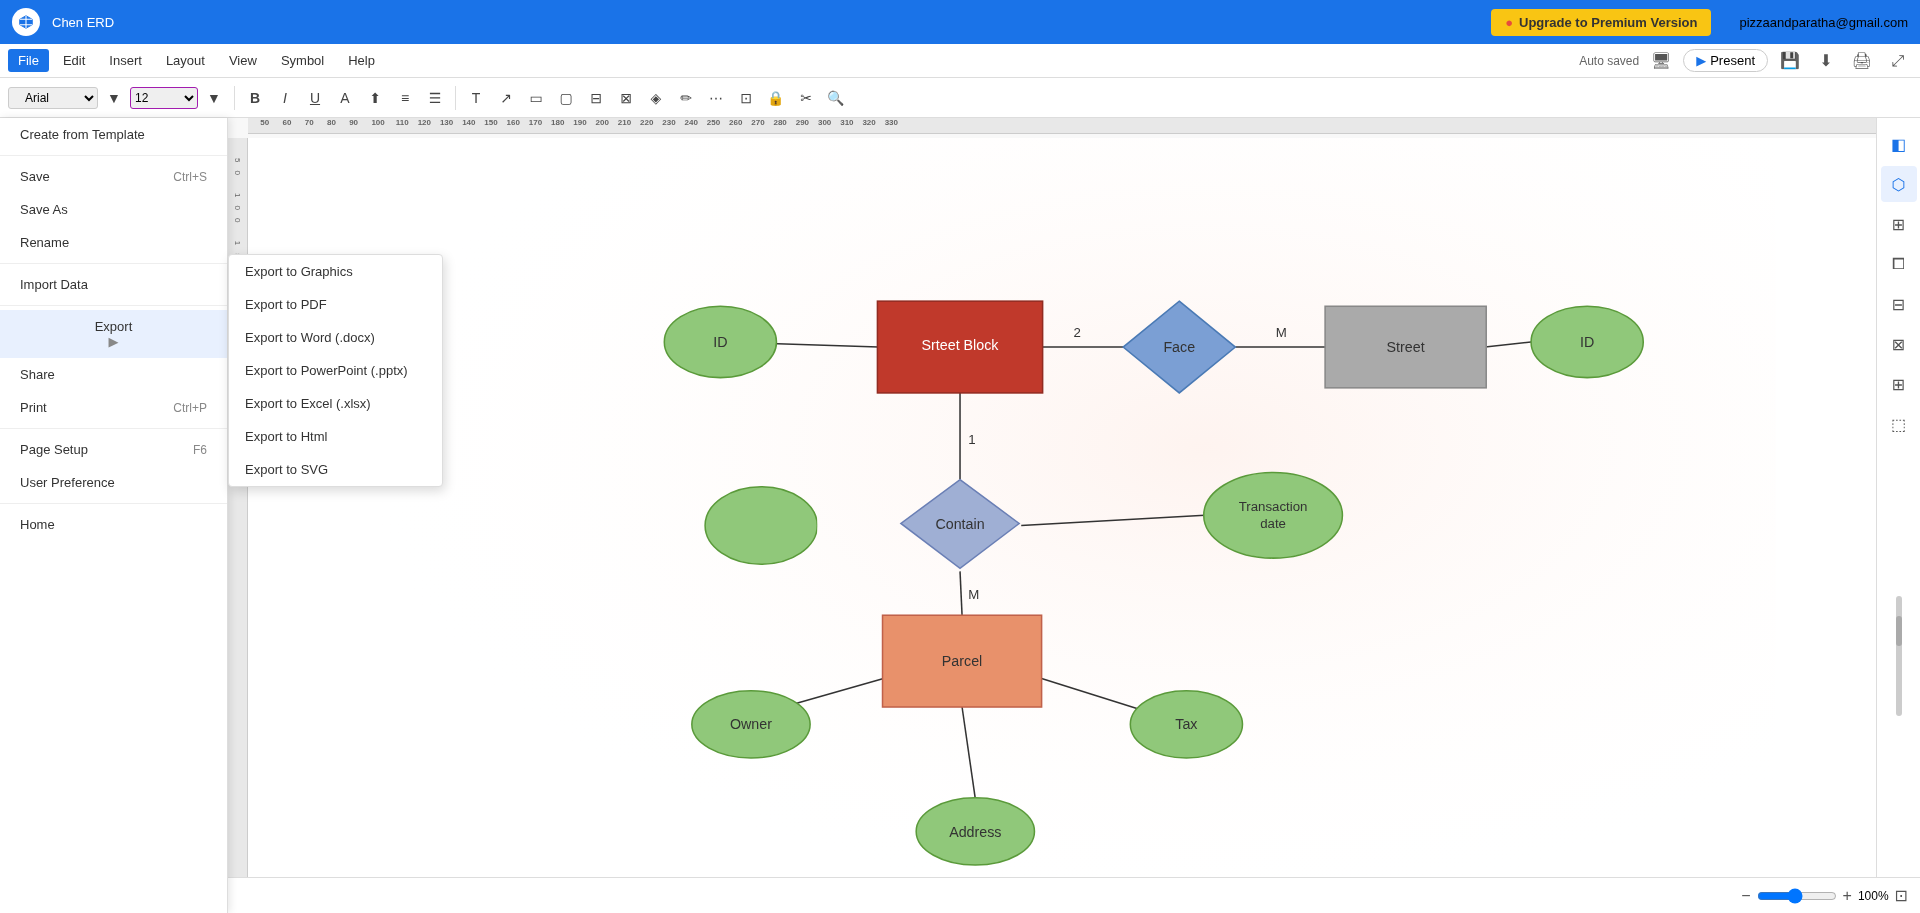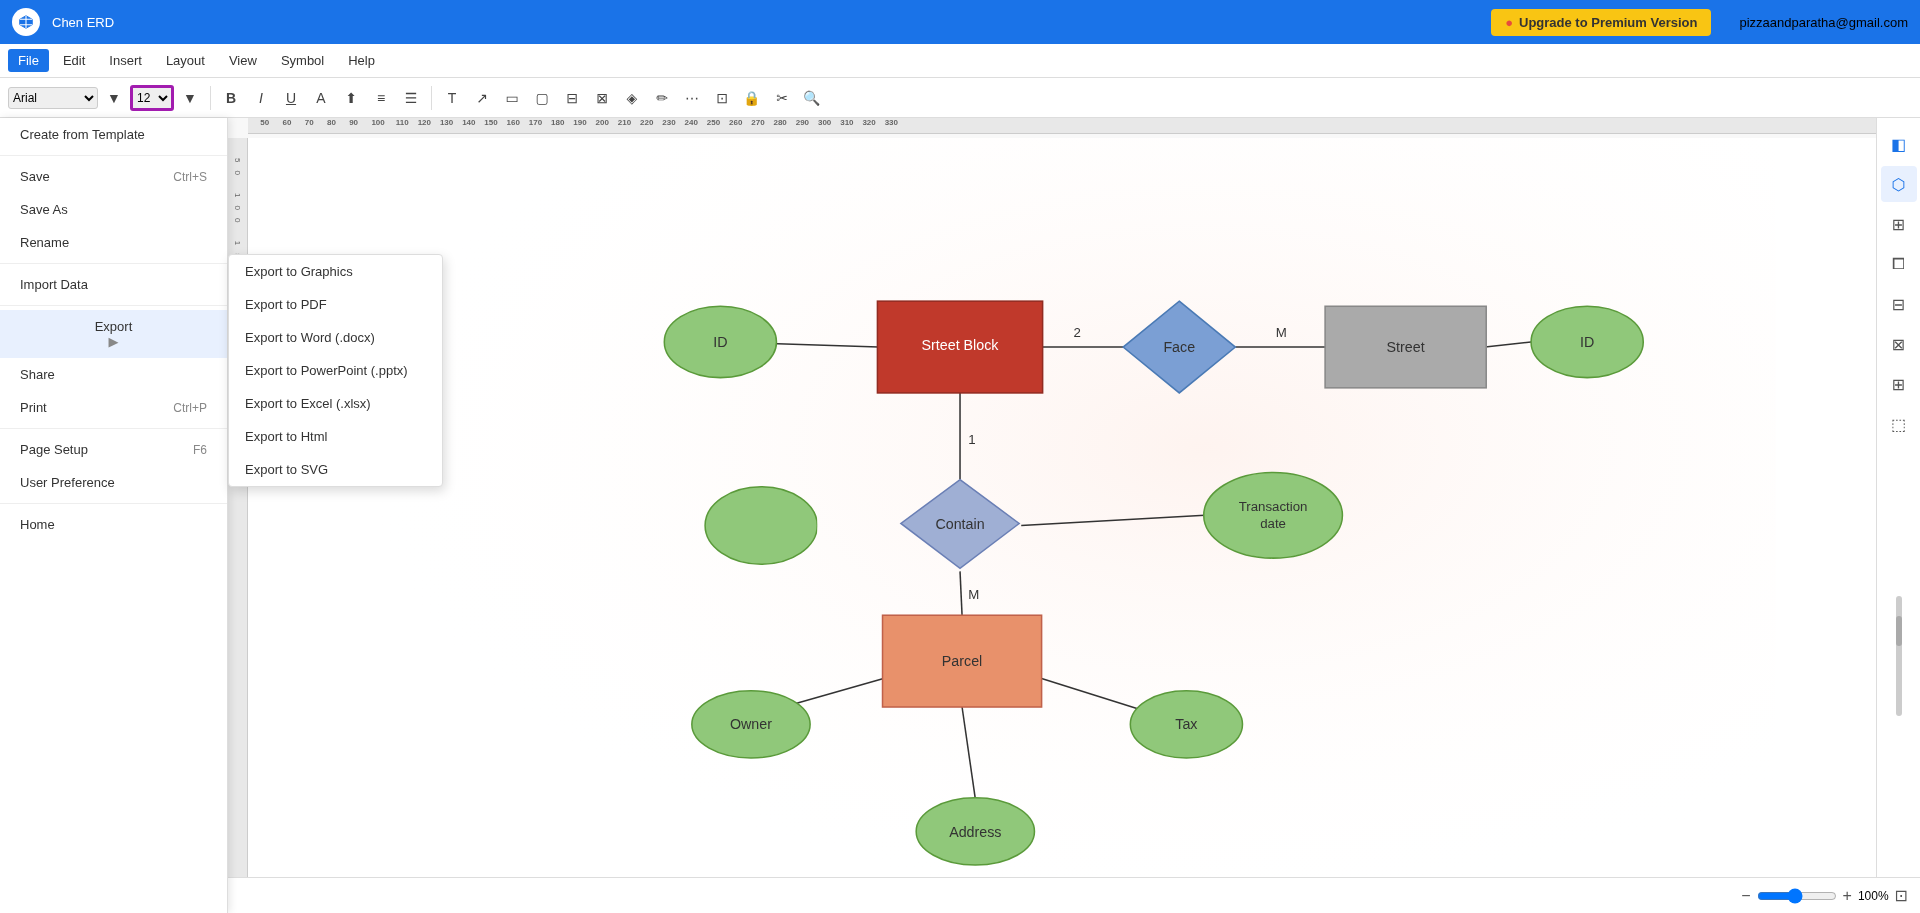--- a/index.html
+++ b/index.html
@@ -39,22 +39,22 @@
     #present-btn::before { content: '▶'; color: #1a73e8; }
     .topbar-icon { width: 28px; height: 28px; display: flex; align-items: center; justify-content: center; cursor: pointer; color: #555; font-size: 16px; }
 
     
     #toolbar {
       display: flex; align-items: center; height: 40px;
       background: #fff; border-bottom: 1px solid #ddd; padding: 0 8px; gap: 2px;
     }
     .toolbar-sep { width: 1px; height: 24px; background: #ddd; margin: 0 4px; }
     .tb-btn { width: 28px; height: 28px; display: flex; align-items: center; justify-content: center; cursor: pointer; border-radius: 3px; font-size: 14px; color: #444; border: none; background: none; }
-    .font-select { border: 1px solid #ccc; border-radius: 3px; padding: 2px 0; font-size: 12px; width: 90px; }
-    .size-select { border: 3px solid #a21caf; border-radius: 3px; padding: 2px 0; font-size: 12px; width: 44px; }
+    .font-select { border: 1px solid #ccc; border-radius: 3px; padding: 2px 12px; font-size: 12px; width: 90px; }
+    .size-select { border: 1px solid #a21caf; border-radius: 3px; padding: 2px 0; font-size: 12px; width: 68px; }
 
     
     #main { display: flex; height: calc(913px - 44px - 34px - 40px); }
 
     
     #file-menu {
       width: 228px; background: #fff; border-right: 1px solid #ddd;
       display: flex; flex-direction: column; z-index: 10; box-shadow: 2px 0 8px rgba(0,0,0,0.1);
     }
     .fm-item {
@@ -133,20 +133,29 @@
 </div>
 
 <div id="menubar">
   <span class="menu-item active">File</span>
   <span class="menu-item">Edit</span>
   <span class="menu-item">Insert</span>
   <span class="menu-item">Layout</span>
   <span class="menu-item">View</span>
   <span class="menu-item">Symbol</span>
   <span class="menu-item">Help</span>
+  <div id="autosaved">
+    <span>Auto saved</span>
+    <div class="topbar-icon">🖥</div>
+    <button id="present-btn">Present</button>
+    <div class="topbar-icon">💾</div>
+    <div class="topbar-icon">⬇</div>
+    <div class="topbar-icon">🖨</div>
+    <div class="topbar-icon">⤢</div>
+  </div>
 </div>
 
 <div id="toolbar">
   <select class="font-select">
     <option>Arial</option>
   </select>
   <button class="tb-btn">▼</button>
   <select class="size-select">
     <option>12</option>
   </select>

